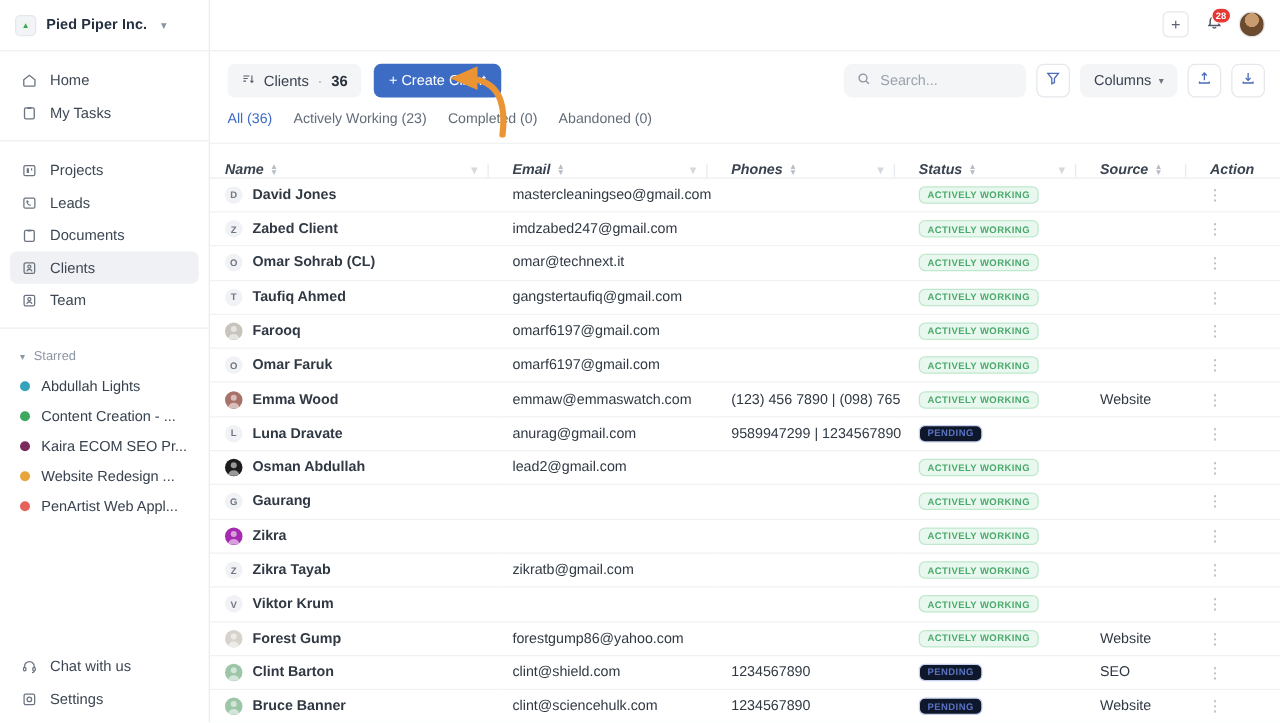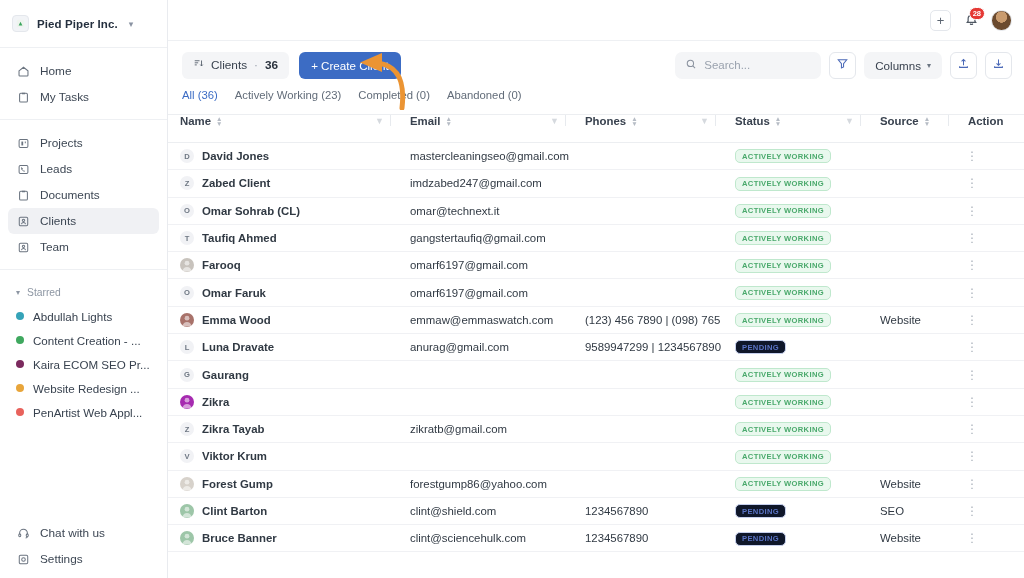--- a/index.html
+++ b/index.html
@@ -14,21 +14,21 @@
 
   
   .sidebar {
     width: 168px; height: 578px;
     background: #ffffff;
     border-right: 1px solid #e9ebef;
     display: flex; flex-direction: column;
     flex: 0 0 168px;
   }
   .ws-header {
-    height: 48px; display: flex; align-items: center; gap: 8px;
+    height: 41px; display: flex; align-items: center; gap: 8px;
     padding: 0 12px; border-bottom: 1px solid #eef0f3;
   }
   .ws-logo {
     width: 17px; height: 17px; border-radius: 4px;
     background: #f2f4f7; border: 1px solid #e4e7ec;
     display: flex; align-items: center; justify-content: center;
     font-size: 8px; color: #16a34a; font-weight: bold;
   }
   .ws-name { font-size: 11.5px; font-weight: 600; color: #25303f; letter-spacing: .1px;}
   .ws-caret { margin-left: 3px; color: #8a93a2; font-size: 9px; }
@@ -138,21 +138,21 @@
   .tab.active { color:#3c6cc4; }
 
   
   .table-wrap { flex:1 1 auto; overflow:hidden; }
   table.grid { width:100%; border-collapse: collapse; table-layout: fixed; }
   table.grid th {
     height:27px; font-size:11.4px; font-weight:600; color:#39424f;
     text-align:left; border-top:1px solid #eceef1; border-bottom:1px solid #eceef1;
     padding:0; vertical-align: middle; background:#fff;
   }
-  .th-inner { display:flex; align-items:flex-start; height:27px; }
+  .th-inner { display:flex; align-items:flex-end; height:27px;font-style:italic; }
   .th-label { display:flex; align-items:center; gap:5px; padding-left:12px; }
   .th-tools { margin-left:auto; display:flex; align-items:center; gap:6px; padding-right:7px; }
   .sorter { display:flex; flex-direction:column; line-height:5px; color:#b6bcc5; font-size:6.5px; }
   .filter-ico { color:#d5d9de; font-size:9px; }
   .col-divider { width:1px; height:11px; background:#e7eaee; }
 
   table.grid td {
     height:27.3px; font-size:11.4px; color:#303943;
     border-bottom:1px solid #f0f1f4; padding:0 0 0 12px;
     vertical-align: middle; overflow:hidden; white-space:nowrap;
@@ -644,20 +644,42 @@
               <td class="c-source"></td>
               <td class="c-action">
                 <span class="kebab-wrap">
                   <span class="kebab">⋮</span>
                 </span>
               </td>
             </tr>
             <tr>
               <td class="c-name">
                 <span class="name-cell">
+                  <span class="av" style="background:#1d1d1d;color:#ffffff">
+                    <svg width="14" height="14" viewBox="0 0 14 14">
+                      <circle cx="7" cy="5.2" r="2.4" fill="rgba(255,255,255,.55)"></circle>
+                      <path d="M2.2 13.5c.7-3 2.6-4.4 4.8-4.4s4.1 1.4 4.8 4.4z" fill="rgba(255,255,255,.55)"></path>
+                    </svg>
+                  </span>
+                  <span>Osman Abdullah</span>
+                </span>
+              </td>
+              <td class="c-email">lead2@gmail.com</td>
+              <td class="c-phone"></td>
+              <td><span class="badge-st st-active">ACTIVELY WORKING</span></td>
+              <td class="c-source"></td>
+              <td class="c-action">
+                <span class="kebab-wrap">
+                  <span class="kebab">⋮</span>
+                </span>
+              </td>
+            </tr>
+            <tr>
+              <td class="c-name">
+                <span class="name-cell">
                   <span class="av" style="background:#f1f2f5;color:#6e7783">G</span>
                   <span>Gaurang</span>
                 </span>
               </td>
               <td class="c-email"></td>
               <td class="c-phone"></td>
               <td><span class="badge-st st-active">ACTIVELY WORKING</span></td>
               <td class="c-source"></td>
               <td class="c-action">
                 <span class="kebab-wrap">

